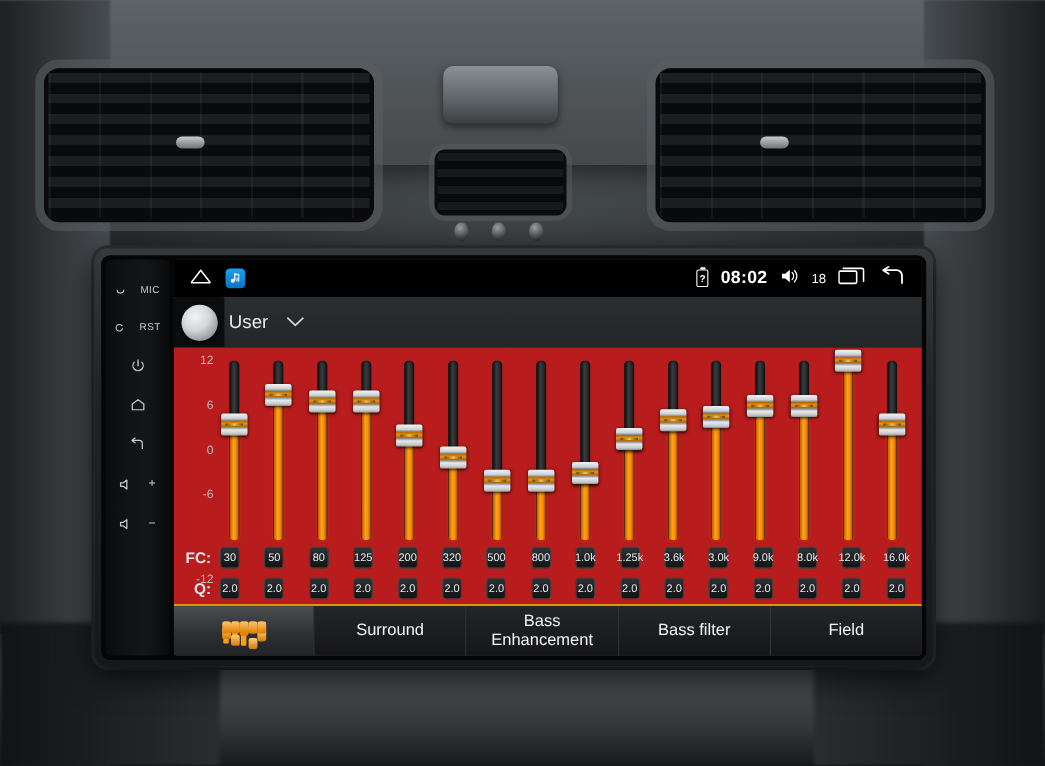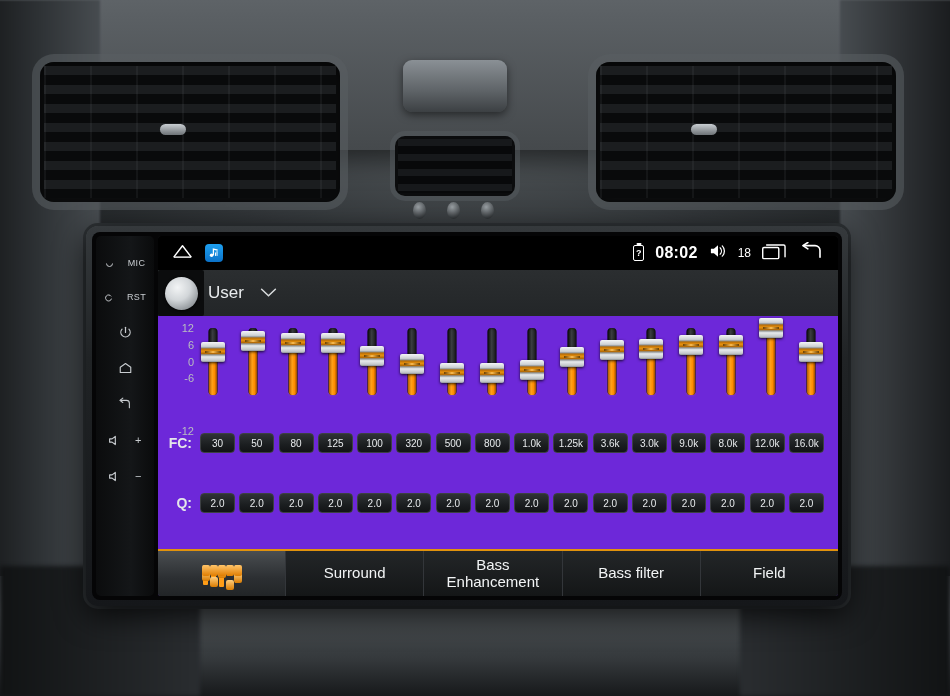--- a/index.html
+++ b/index.html
@@ -154,23 +154,22 @@
   .lbl-all{ color:#6e7376; font-size:15px; }
   .pillbtn{
     background:linear-gradient(180deg,#3b3f42 0%,#26292b 45%,#17191a 100%);
     border:1px solid #4b5053; border-radius:6px;
     color:#fff; font-size:15px; padding:5px 16px;
     box-shadow:0 1px 2px rgba(0,0,0,.6);
   }
 
   
   .eqbody{
-    flex:1; background:#6d28d9; position:relative; display:flex; flex-direction:column;
+    flex:1; background:#b91c1c; position:relative; display:flex; flex-direction:column;
     padding:8px 0 0 0;
-    gap:32px;
   }
   .sliders-area{
     flex:1; display:flex; align-items:stretch; padding:4px 10px 2px 4px;
   }
   .axis{
     width:34px; flex:none; position:relative; font-size:11px; color:#b9bdc0;
   }
   .axis span{ position:absolute; right:2px; transform:translateY(-50%); }
 
   .bands{ flex:1; display:flex; justify-content:space-between; padding:0 4px; }
@@ -205,21 +204,21 @@
   
   .kvrow{
     display:flex; align-items:center; padding:2px 10px 2px 4px; flex:none; height:28px;
   }
   .kvlabel{
     width:34px; flex:none; text-align:right; padding-right:4px;
     color:#e4e7e9; font-size:14px; font-weight:bold;
   }
   .kvcells{ flex:1; display:flex; justify-content:space-between; padding:0 4px; }
   .cell{
-    width:35px; height:20px; border-radius:4px;
+    width:18px; height:20px; border-radius:4px;
     background:linear-gradient(180deg,#2f3335,#1b1e20 60%,#121415);
     border:1px solid #3c4043;
     color:#e7eaec; font-size:10px;
     display:flex; align-items:center; justify-content:center;
   }
 
   
   .tabs{
     flex:none; height:47px; display:flex; border-top:2px solid #e0920d;
     background:#1b1d1f;
@@ -488,21 +487,21 @@
             </div>
         </div>
 
         <div class="kvrow">
           <div class="kvlabel">FC:</div>
           <div class="kvcells" id="fcrow">
               <div class="cell">30</div>
               <div class="cell">50</div>
               <div class="cell">80</div>
               <div class="cell">125</div>
-              <div class="cell">100</div>
+              <div class="cell">200</div>
               <div class="cell">320</div>
               <div class="cell">500</div>
               <div class="cell">800</div>
               <div class="cell">1.0k</div>
               <div class="cell">1.25k</div>
               <div class="cell">3.6k</div>
               <div class="cell">3.0k</div>
               <div class="cell">9.0k</div>
               <div class="cell">8.0k</div>
               <div class="cell">12.0k</div>

